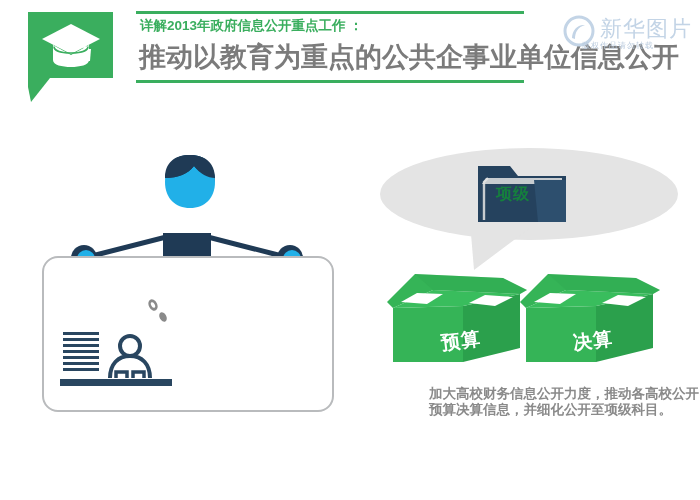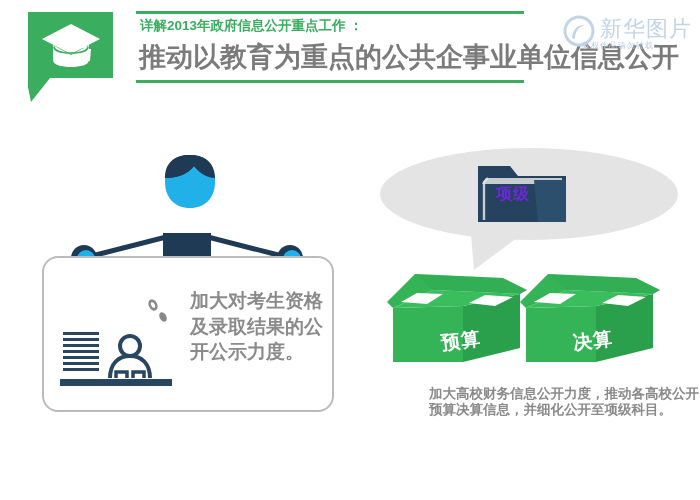--- a/index.html
+++ b/index.html
@@ -74,21 +74,21 @@
     background:#e4e4e4;border-radius:50%;
   }
   .bubble-tail{
     position:absolute;left:470px;top:222px;width:60px;height:48px;
     background:#e4e4e4;
     clip-path:polygon(0 0, 60px 0, 60px 6px, 4px 48px);
   }
   .folder{position:absolute;left:476px;top:162px;width:92px;height:62px;}
   .folder-label{
     position:absolute;left:496px;top:184px;
-    font-size:16px;font-weight:bold;color:#6d28d9;letter-spacing:1px;
+    font-size:16px;font-weight:bold;color:#15803d;letter-spacing:1px;
   }
 
   .box-left{position:absolute;left:385px;top:268px;width:145px;height:100px;}
   .box-right{position:absolute;left:518px;top:268px;width:145px;height:100px;}
   .box-label{
     position:absolute;font-size:19px;font-weight:bold;color:#ffffff;
     letter-spacing:1px;transform:rotate(-7deg);
   }
   .box-label-l{left:441px;top:328px;}
   .box-label-r{left:573px;top:328px;}
@@ -178,21 +178,20 @@
         <rect x="3" y="40" width="36" height="3"></rect>
       </g>
       <circle cx="70" cy="18" r="10" fill="none" stroke="#294660" stroke-width="4"></circle>
       <path d="M50,50 C50,36 58,28 70,28 C82,28 90,36 90,50" fill="none" stroke="#294660" stroke-width="4"></path>
       <path d="M56,50 L56,44 L67,44 L67,50" fill="none" stroke="#294660" stroke-width="3.5"></path>
       <path d="M84,50 L84,44 L73,44 L73,50" fill="none" stroke="#294660" stroke-width="3.5"></path>
       <rect x="0" y="51" width="112" height="7" fill="#294660"></rect>
     </svg>
   </div>
 
-  <div class="board-text">加大对考生资格及录取结果的公开公示力度。</div>
 
   <div class="bubble"></div>
   <div class="bubble-tail"></div>
 
   <div class="folder">
     <svg viewBox="0 0 92 62" width="92" height="62">
       <path d="M2,4 L34,4 L42,14 L90,14 L90,60 L2,60 Z" fill="#25425e"></path>
       <path d="M6,22 L10,16 L86,16 L86,22 Z" fill="#e4e4e4" opacity="0.85"></path>
       <path d="M8,58 L8,20 L12,16" fill="none" stroke="#e4e4e4" stroke-width="2.4" opacity="0.85"></path>
       <path d="M58,18 L90,18 L90,60 L62,60 Z" fill="#2d4f6e"></path>

